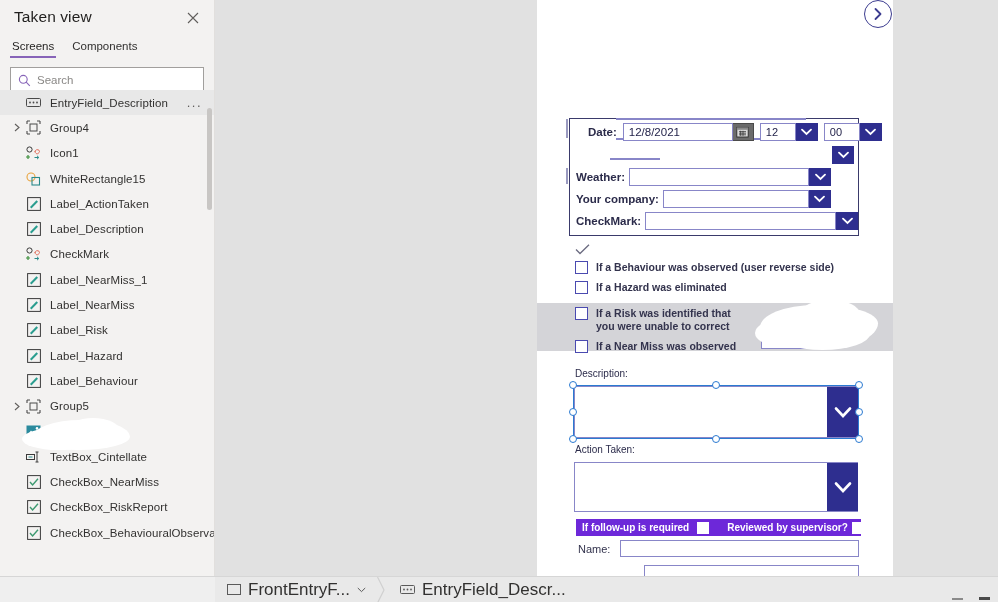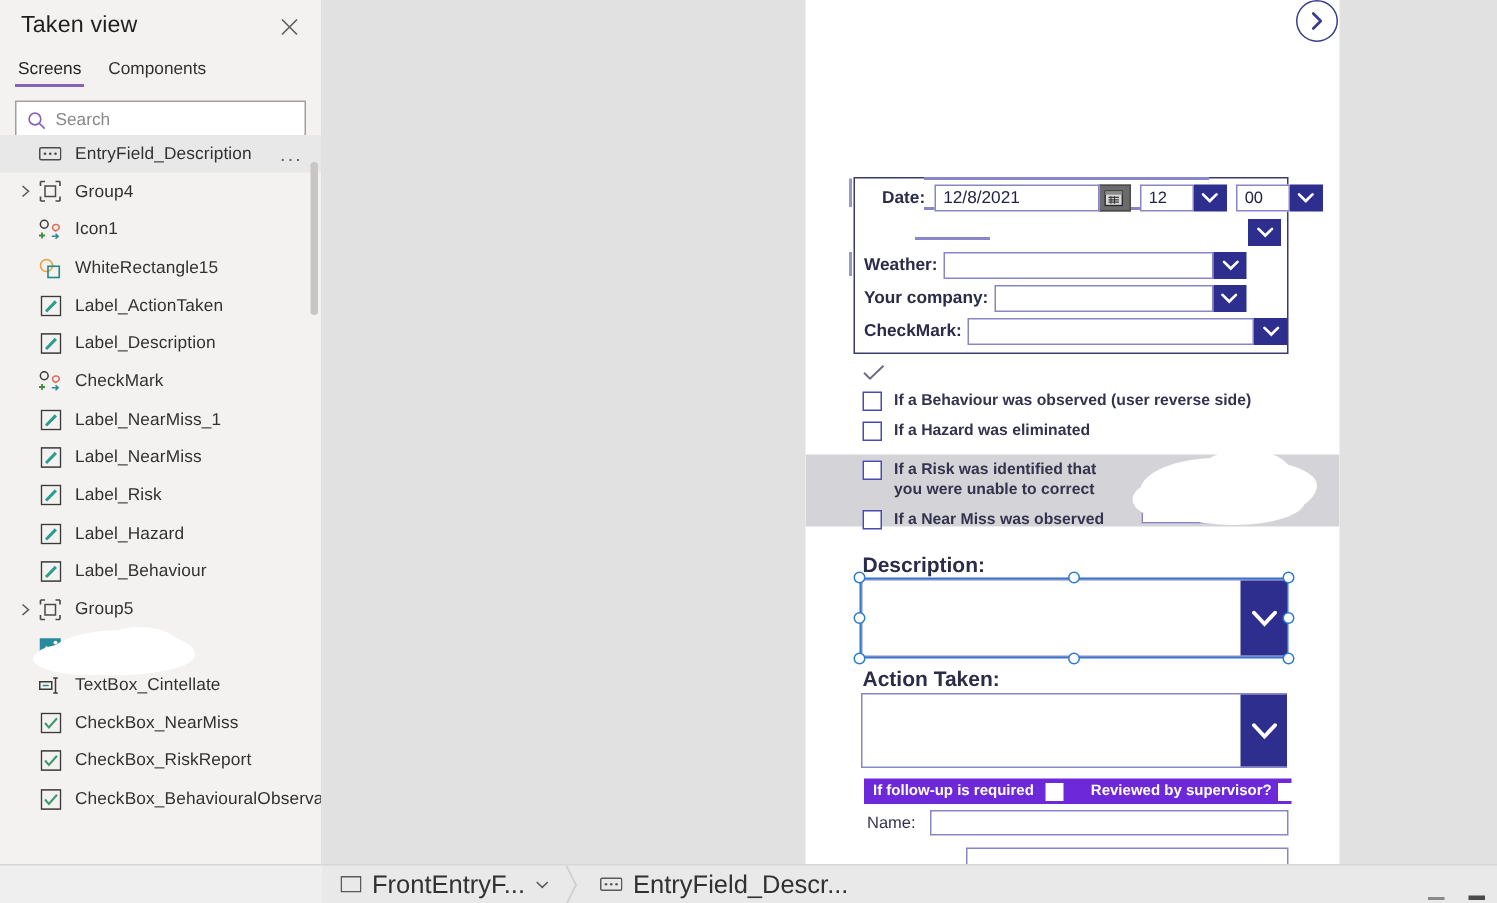--- a/index.html
+++ b/index.html
@@ -160,21 +160,21 @@
   .greyband{
     position:absolute;left:0;top:303px;width:356px;height:48px;background:#d4d4d8;
   }
   .greyband:after{
     content:"";position:absolute;right:118px;top:0;border-top:24px solid transparent;
     border-bottom:24px solid transparent;border-left:18px solid #d4d4d8;
   }
 
   
   .seclabel{
-    position:absolute;font-size:14px;font-weight:bold;color:#2b2b4a;
+    position:absolute;font-size:10px;font-weight:normal;color:#2b2b4a;
   }
   .bigfield{
     position:absolute;border:1px solid #8886c8;background:#fff;box-sizing:border-box;
   }
   .bigdrop{
     position:absolute;background:#2e2e8f;display:flex;align-items:center;justify-content:center;
     cursor:pointer;
   }
 
   

